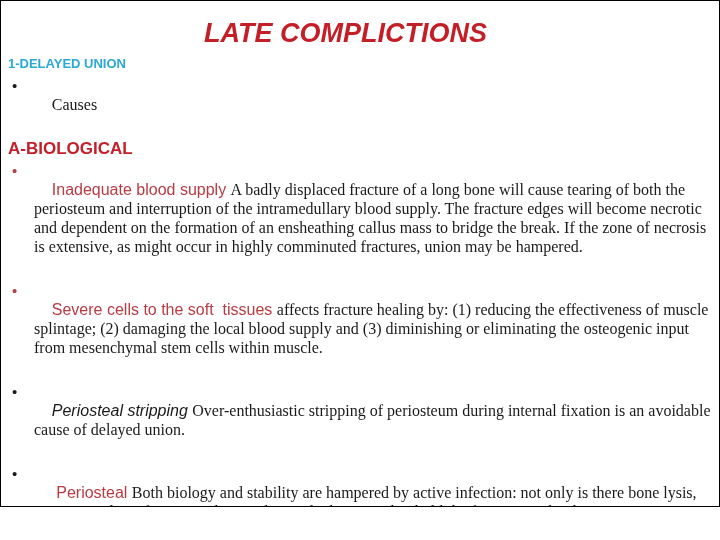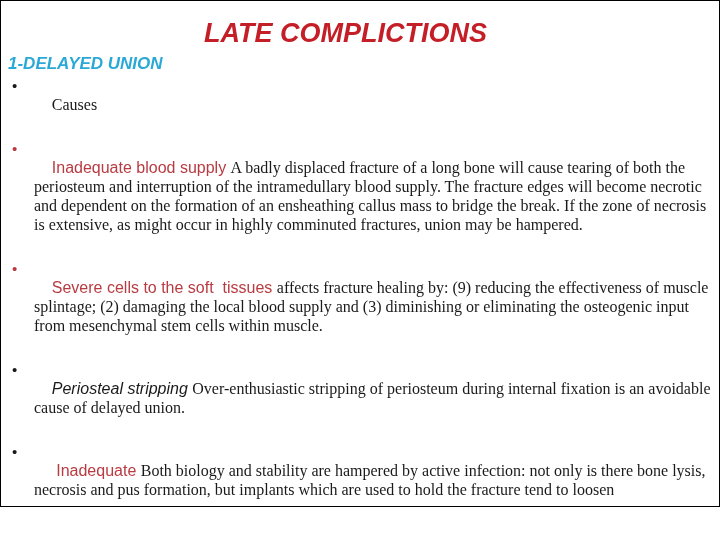--- a/index.html
+++ b/index.html
@@ -17,23 +17,22 @@
   .title {
     text-align: center;
     font-size: 27px;
     font-weight: bold;
     font-style: italic;
     color: var(--title-red, #c41e27);
     margin: 0 30px 3px 0;
     line-height: 1.25;
   }
   .heading-blue {
-    font-size: 17px;
+    font-size: 13px;
     font-weight: bold;
-    font-style: italic;
     color: var(--heading-blue, #2ba9d6);
     margin: 0 0 2px 0;
     line-height: 20px;
   }
   .heading-red {
     font-size: 17px;
     font-weight: bold;
     color: var(--heading-red, #c2202a);
     margin: 0 0 2px 0;
     line-height: 20px;
@@ -65,30 +64,31 @@
 <div class="slide">
 
   <h1 class="title">LATE COMPLICTIONS</h1>
 
   <h2 class="heading-blue">1-DELAYED UNION</h2>
 
   <div class="bullet-item">
     <span class="bullet-glyph glyph-black">•</span><span class="body-text">Causes</span>
   </div>
 
+  <h3 class="heading-red">A-BIOLOGICAL</h3>
 
   <div class="bullet-item">
     <span class="bullet-glyph glyph-red">•</span><span class="lead-red-italic">Inadequate blood supply </span><span class="body-text">A badly displaced fracture of a long bone will cause tearing of both the periosteum and interruption of the intramedullary blood supply. The fracture edges will become necrotic and dependent on the formation of an ensheathing callus mass to bridge the break. If the zone of necrosis is extensive, as might occur in highly comminuted fractures, union may be hampered.</span>
   </div>
 
   <div class="bullet-item">
-    <span class="bullet-glyph glyph-red">•</span><span class="lead-red">Severe cells to the soft  tissues </span><span class="body-text">affects fracture healing by: (9) reducing the effectiveness of muscle splintage; (2) damaging the local blood supply and (3) diminishing or eliminating the osteogenic input from mesenchymal stem cells within muscle.</span>
+    <span class="bullet-glyph glyph-red">•</span><span class="lead-red">Severe cells to the soft  tissues </span><span class="body-text">affects fracture healing by: (1) reducing the effectiveness of muscle splintage; (2) damaging the local blood supply and (3) diminishing or eliminating the osteogenic input from mesenchymal stem cells within muscle.</span>
   </div>
 
   <div class="bullet-item">
     <span class="bullet-glyph glyph-black">•</span><span class="lead-black-italic">Periosteal stripping </span><span class="body-text">Over-enthusiastic stripping of periosteum during internal fixation is an avoidable  cause of delayed union.</span>
   </div>
 
   <div class="bullet-item">
-    <span class="bullet-glyph glyph-black">•</span><span class="lead-red-italic"> Inadequate </span><span class="body-text">Both biology and stability are hampered by active infection: not only is there bone lysis, necrosis and pus formation, but implants which are used to hold the fracture tend to loosen</span>
+    <span class="bullet-glyph glyph-black">•</span><span class="lead-red-italic"> Periosteal </span><span class="body-text">Both biology and stability are hampered by active infection: not only is there bone lysis, necrosis and pus formation, but implants which are used to hold the fracture tend to loosen</span>
   </div>
 
 </div>
 
 </body></html>

